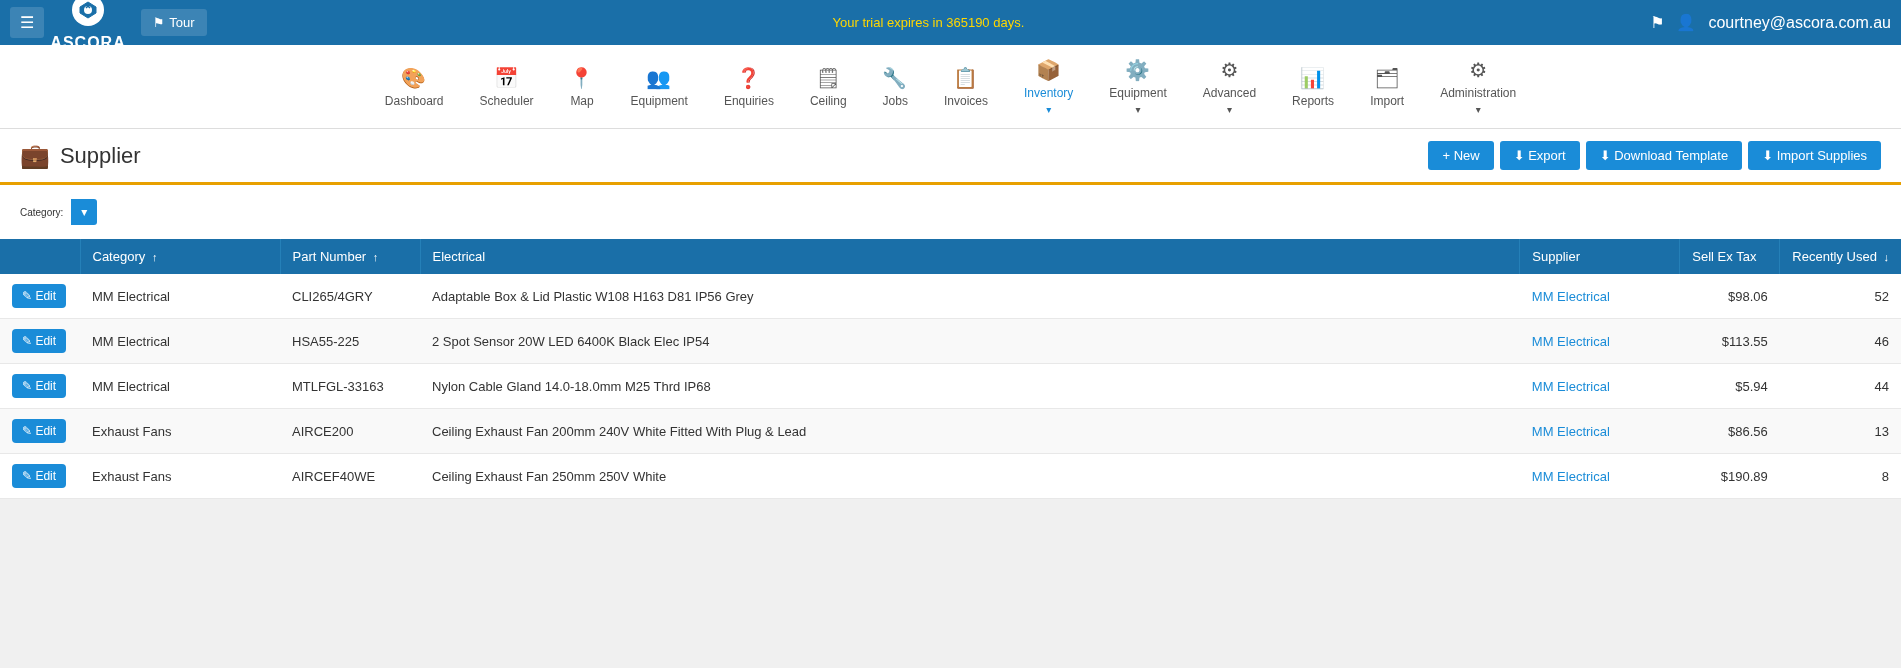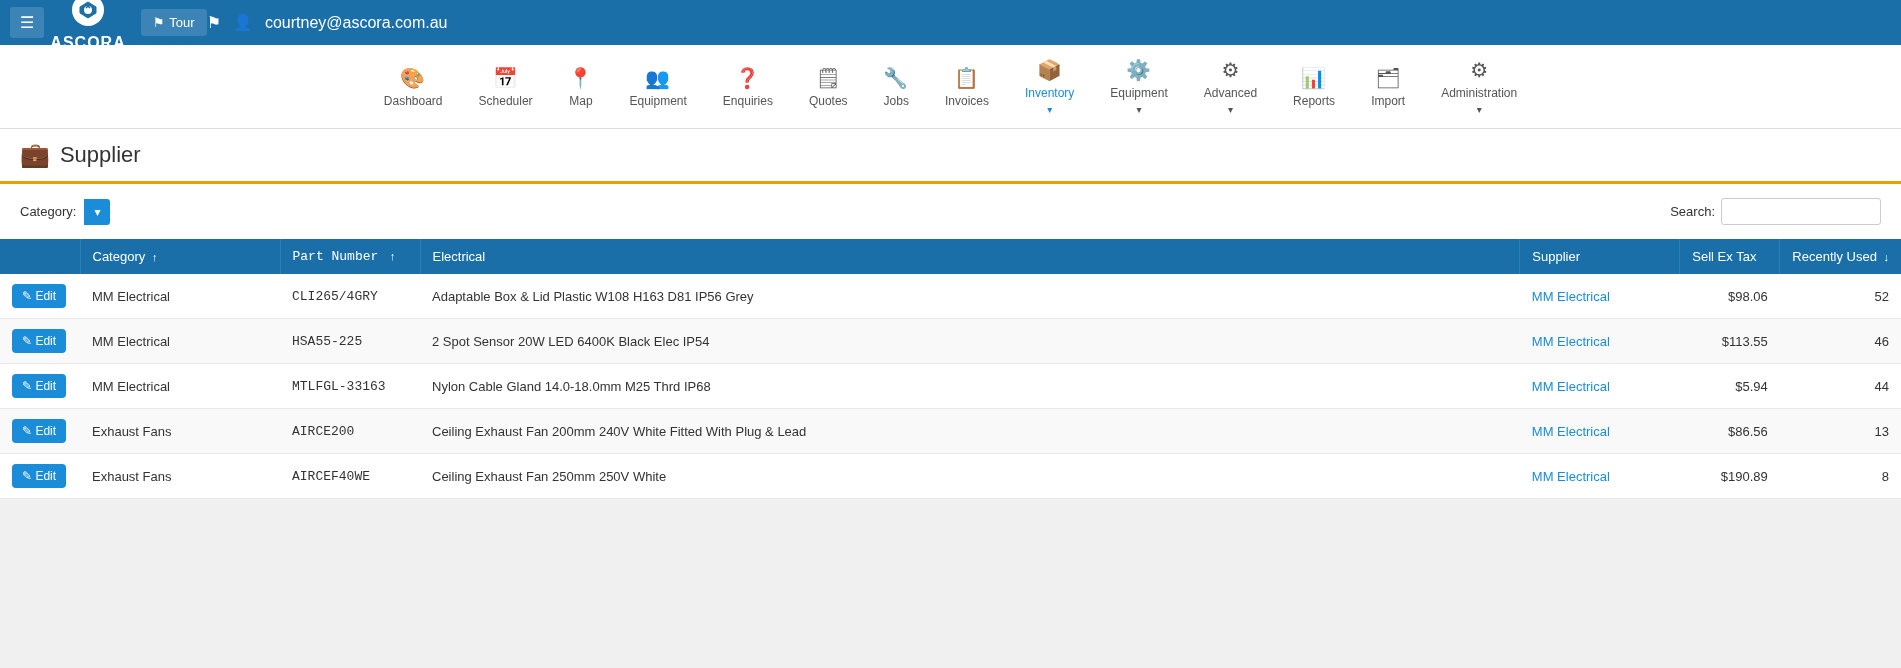--- a/index.html
+++ b/index.html
@@ -124,21 +124,21 @@
       background: white;
       padding: 14px 20px;
       display: flex;
       align-items: center;
       justify-content: space-between;
       margin-bottom: 0;
     }
     .category-filter {
       display: flex; align-items: center; gap: 8px;
     }
-    .category-filter label { font-size: 13px; color: #333; }
+    .category-filter label { font-size: 10px; color: #333; }
     .category-select-wrap {
       display: flex; align-items: center;
     }
     .category-select {
       width: 220px;
       padding: 5px 8px;
       border: 1px solid #1a8cd8;
       border-right: none;
       border-radius: 3px 0 0 3px;
       font-size: 13px;
@@ -209,21 +209,21 @@
       padding: 5px 10px;
       border-radius: 4px;
       cursor: pointer;
       font-size: 12px;
       display: flex; align-items: center; gap: 4px;
       white-space: nowrap;
     }
 
     .col-edit { width: 80px; }
     .col-category { width: 200px; }
-    .col-part { width: 140px; font-family: Liberation Mono, monospace; }
+    .col-part { width: 140px; }
     .col-desc { }
     .col-supplier { width: 160px; }
     .col-sell { width: 100px; text-align: left; }
     .col-recent { width: 100px; text-align: right; }
 
     td.text-right { text-align: right; }
 
     .link-style { color: #1a8cd8; text-decoration: none; }
 
     
@@ -246,20 +246,21 @@
         <circle cx="10" cy="10" r="4" fill="white"></circle>
         <path d="M8 8 L10 6 L12 8" fill="none" stroke="#1a6fa8" stroke-width="1.5"></path>
       </svg>
     </div>
     <span>Ascora</span>
   </div>
   <button class="tour-btn">
     <span>⚑</span>
     <span>Tour</span>
   </button>
+  <div class="trial-notice">Your trial expires in 365190 days.</div>
   <div class="nav-icons">
     <span>⚑</span>
     <span>👤</span>
     <span class="user-email">courtney@ascora.com.au</span>
   </div>
 </nav>
 
 <nav class="second-nav">
   <a class="nav-item">
     <span class="nav-icon">🎨</span>
@@ -276,21 +277,21 @@
   <a class="nav-item">
     <span class="nav-icon">👥</span>
     <span class="nav-label">Equipment</span>
   </a>
   <a class="nav-item">
     <span class="nav-icon">❓</span>
     <span class="nav-label">Enquiries</span>
   </a>
   <a class="nav-item">
     <span class="nav-icon">🗒</span>
-    <span class="nav-label">Quotes</span>
+    <span class="nav-label">Ceiling</span>
   </a>
   <a class="nav-item">
     <span class="nav-icon">🔧</span>
     <span class="nav-label">Jobs</span>
   </a>
   <a class="nav-item">
     <span class="nav-icon">📋</span>
     <span class="nav-label">Invoices</span>
   </a>
   <a class="nav-item active">
@@ -320,33 +321,35 @@
     <span class="nav-icon">⚙</span>
     <span class="nav-label">Administration</span>
     <span class="arrow">▾</span>
   </a>
 </nav>
 
 <div class="page-header">
   <div class="page-title">
     <span class="title-icon">💼</span>
     <span>Supplier</span>
+  </div>
+  <div class="header-buttons">
+    <button class="btn btn-blue">+ New</button>
+    <button class="btn btn-blue">⬇ Export</button>
+    <button class="btn btn-blue">⬇ Download Template</button>
+    <button class="btn btn-blue">⬇ Import Supplies</button>
   </div>
 </div>
 
 <div class="filter-bar">
   <div class="category-filter">
     <label>Category:</label>
     <div class="category-select-wrap">
       <button class="category-dropdown-btn">▾</button>
     </div>
-  </div>
-  <div class="search-bar">
-    <label>Search:</label>
-    <input type="text" class="search-input" style="">
   </div>
 </div>
 
 <div class="table-container">
   <div class="table-scroll-area">
     <table>
       <thead>
         <tr>
           <th class="col-edit"></th>
           <th class="col-category">

